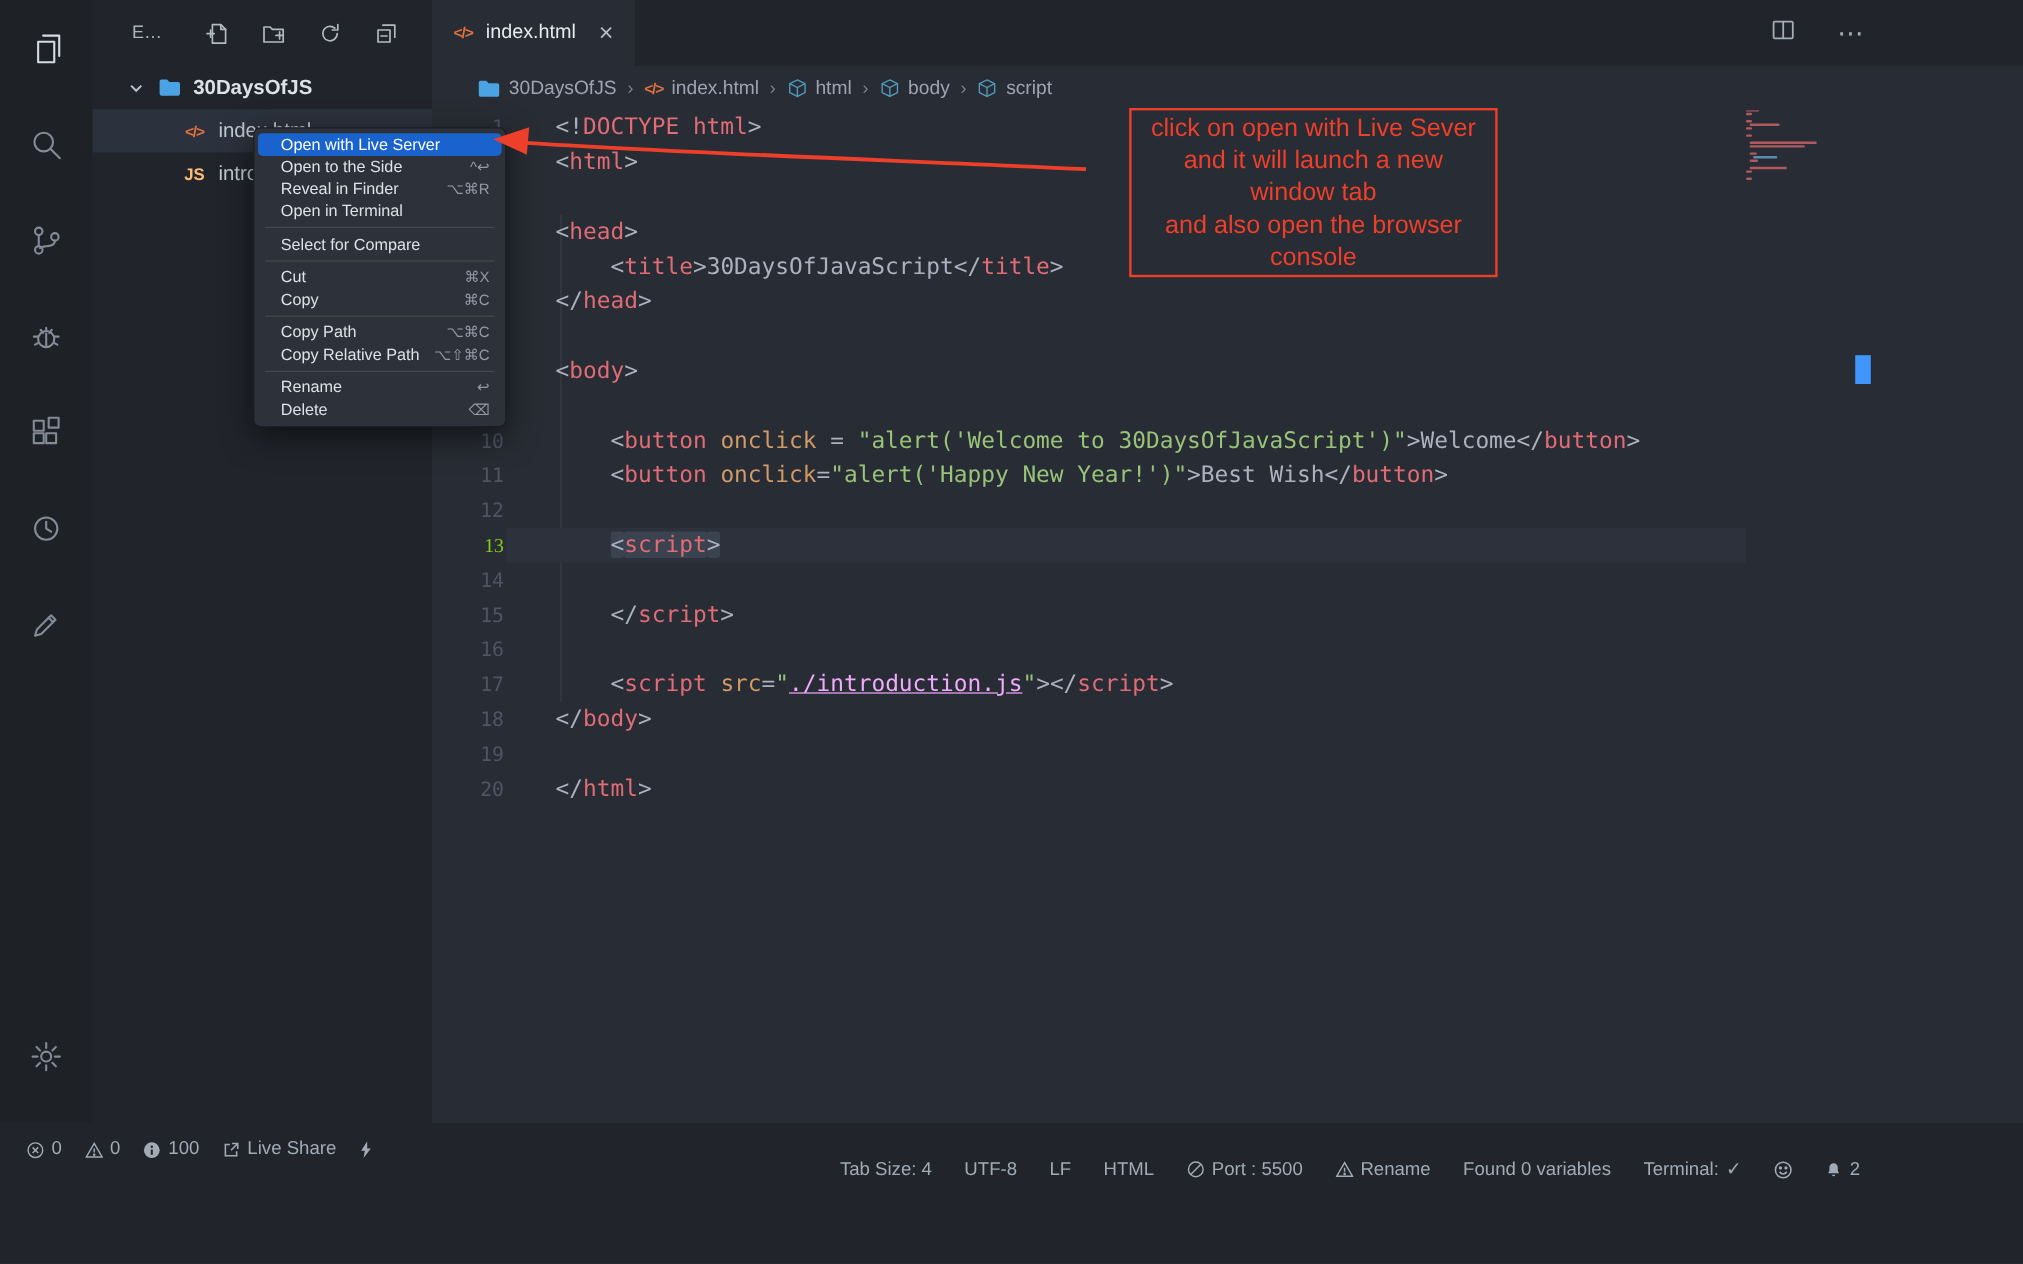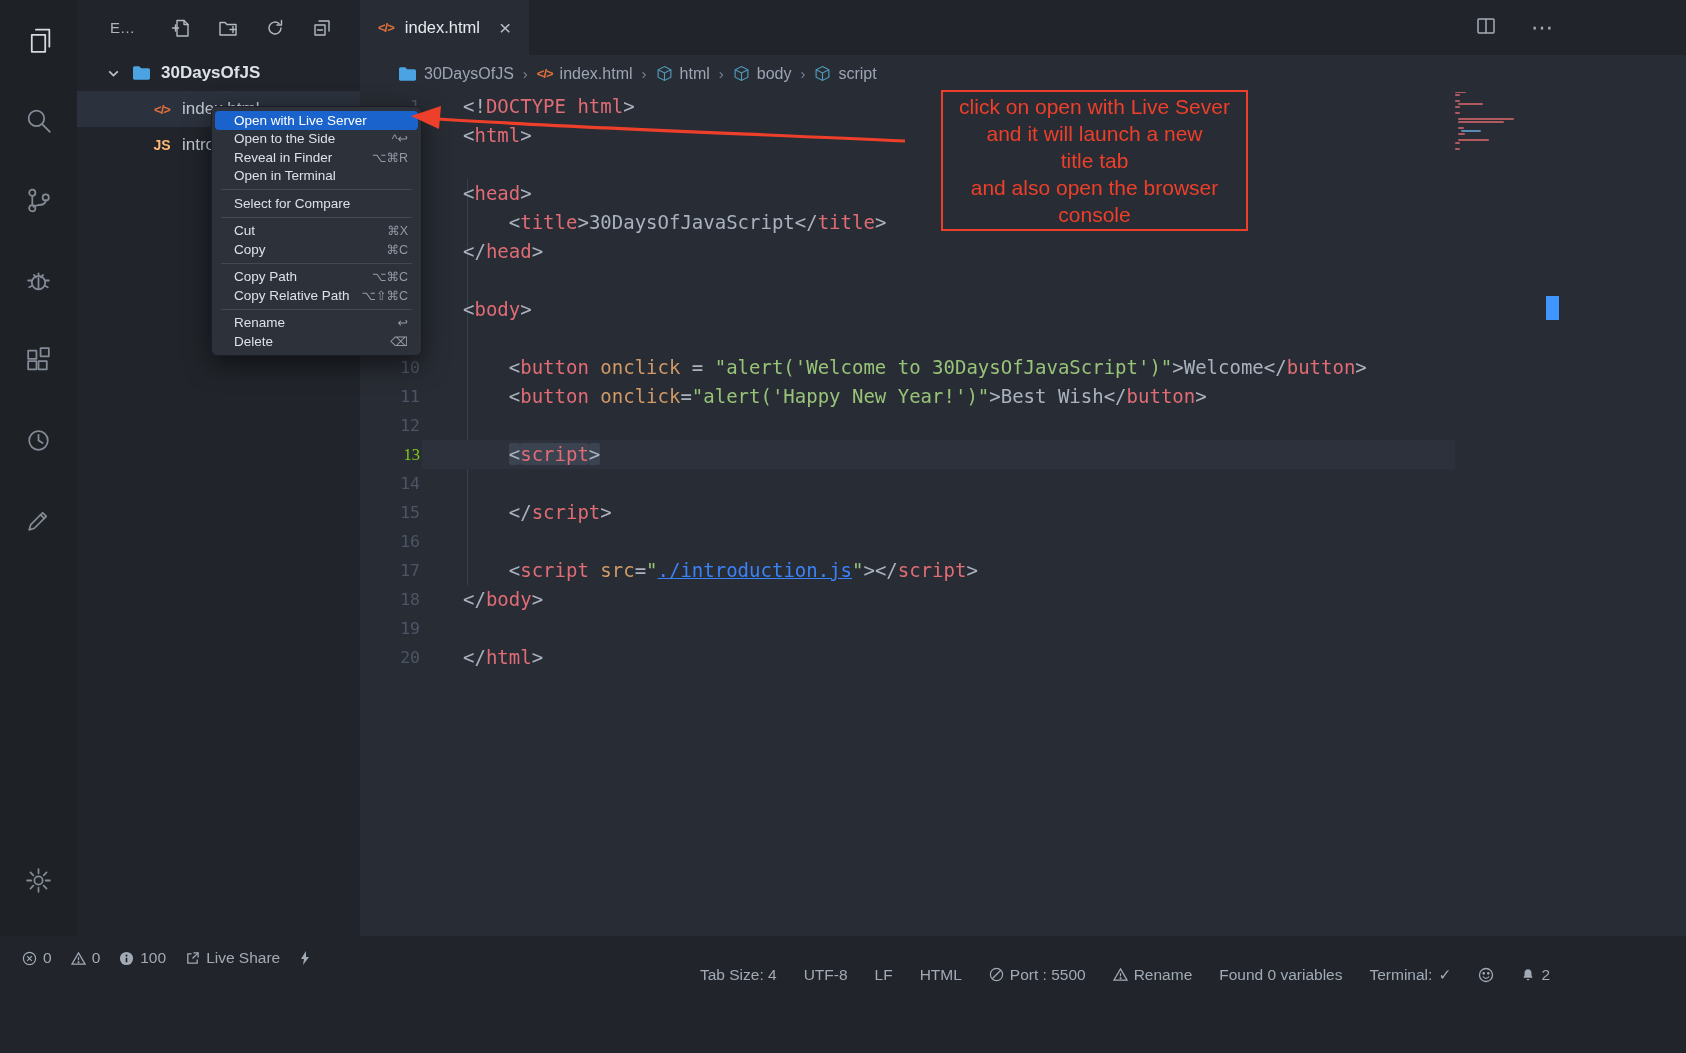--- a/index.html
+++ b/index.html
@@ -50,21 +50,21 @@
   .guide{position:absolute;left:107px;top:87px;width:1px;height:406px;background:#3a4048;z-index:0;}
   .curline{position:absolute;left:62px;top:348px;width:1033px;height:29px;background:#2c313c;z-index:0;}
   .codelines{position:relative;z-index:1;}
   .code-line{display:flex;height:29px;cursor:text;}
   .gutter{flex:none;width:60px;text-align:right;color:#4d5565;font-size:16.5px;line-height:29px;}
   .code-line.active .gutter{color:#84cc16;font-family:Liberation Serif, serif;}
   .ltext{padding-left:43px;white-space:pre;}
   .tk-tag{color:#e06c75;}
   .tk-attr{color:#d19a66;}
   .tk-str{color:#98c379;}
-  .tk-lnk{color:#3b82f6;text-decoration:underline;}
+  .tk-lnk{color:#f0abfc;text-decoration:underline;}
   .tk-fn{color:#61afef;}
   .tk-pun,.tk-pln{color:#abb2bf;}
   .tk-hl{background:#3c4350;border-radius:2px;}
 
   
   .minimap{position:absolute;left:1455px;top:91px;width:92px;z-index:2;}
   .mm-bar{height:2px;margin-bottom:1px;border-radius:1px;}
   .ovmarker{position:absolute;left:1546px;top:296px;width:13px;height:24px;background:#3f96ff;z-index:2;}
 
   
@@ -436,21 +436,21 @@
       <div class="menu-item">
         <span class="menu-label">Delete</span>
         <span class="menu-shortcut">⌫</span>
       </div>
     </div>
 
   <div class="note">
     <div>
         <div>click on open with Live Sever</div>
         <div>and it will launch a new</div>
-        <div>title tab</div>
+        <div>window tab</div>
         <div>and also open the browser</div>
         <div>console</div>
       </div>
   </div>
 
   <svg class="arrow-svg">
     <path d="M905 141 C 730 133, 560 127, 438 119" stroke="#ee3f2a" stroke-width="3.2" fill="none"></path>
     <polygon points="411,116 441,106 439,129" fill="#ee3f2a"></polygon>
   </svg>
 

